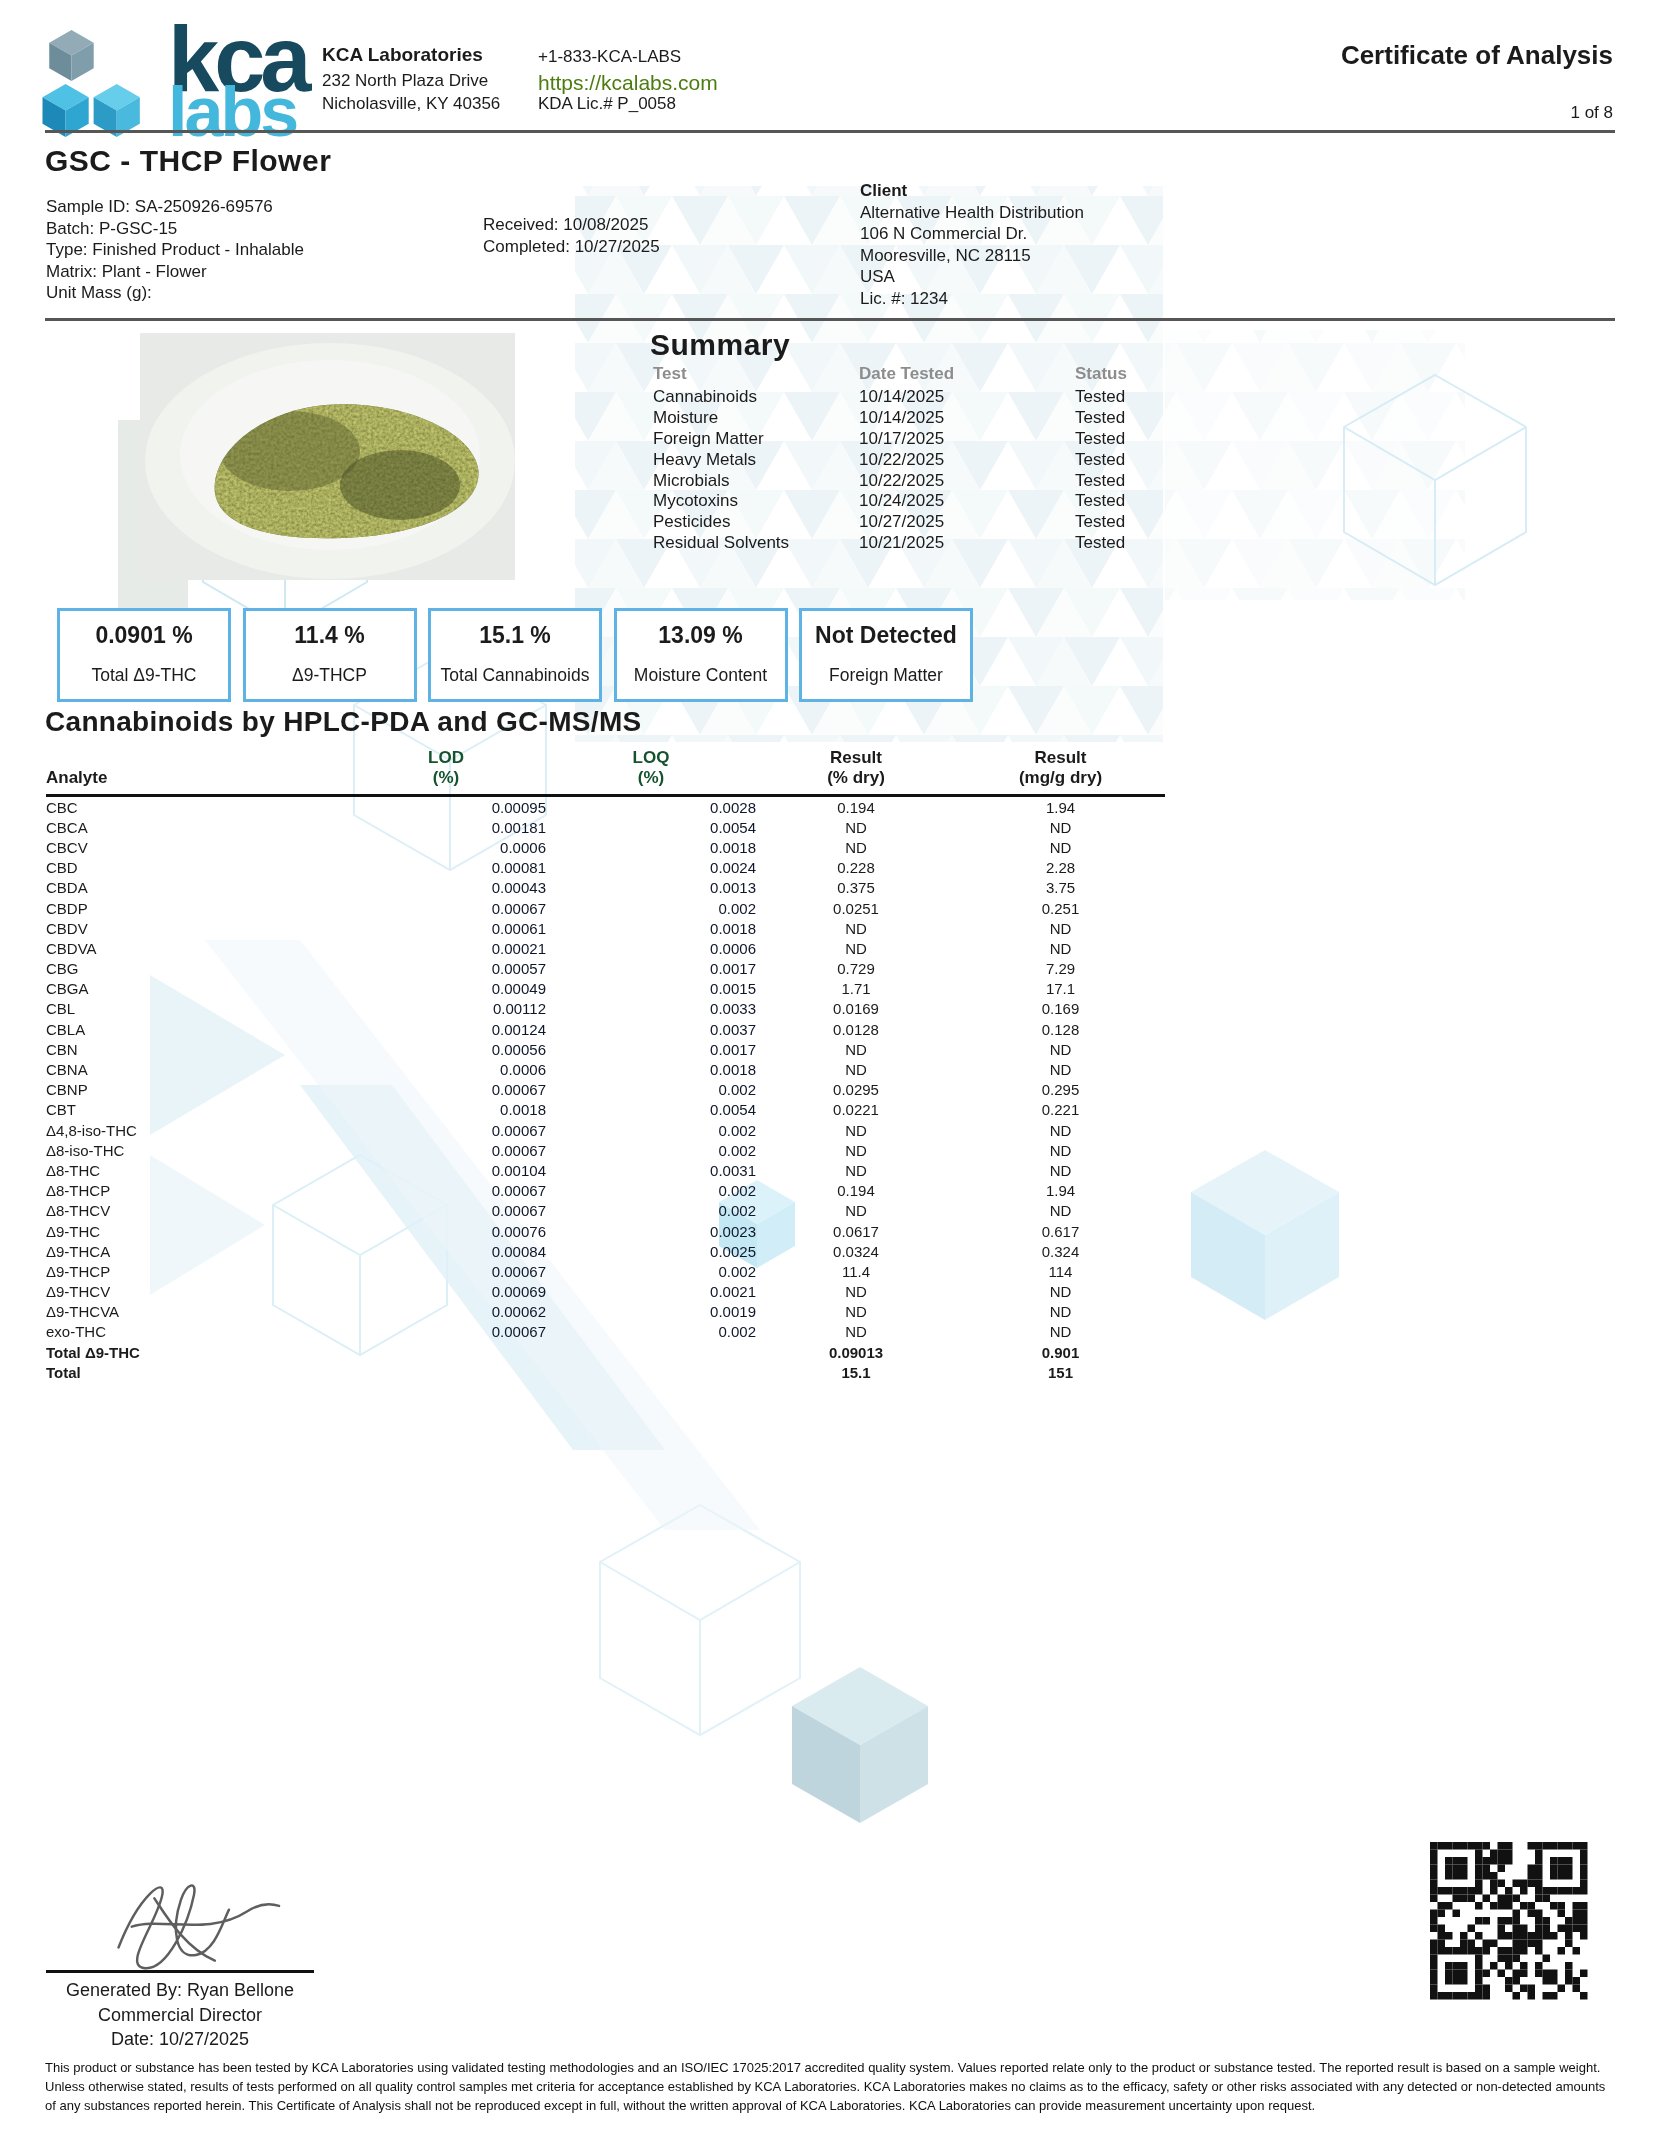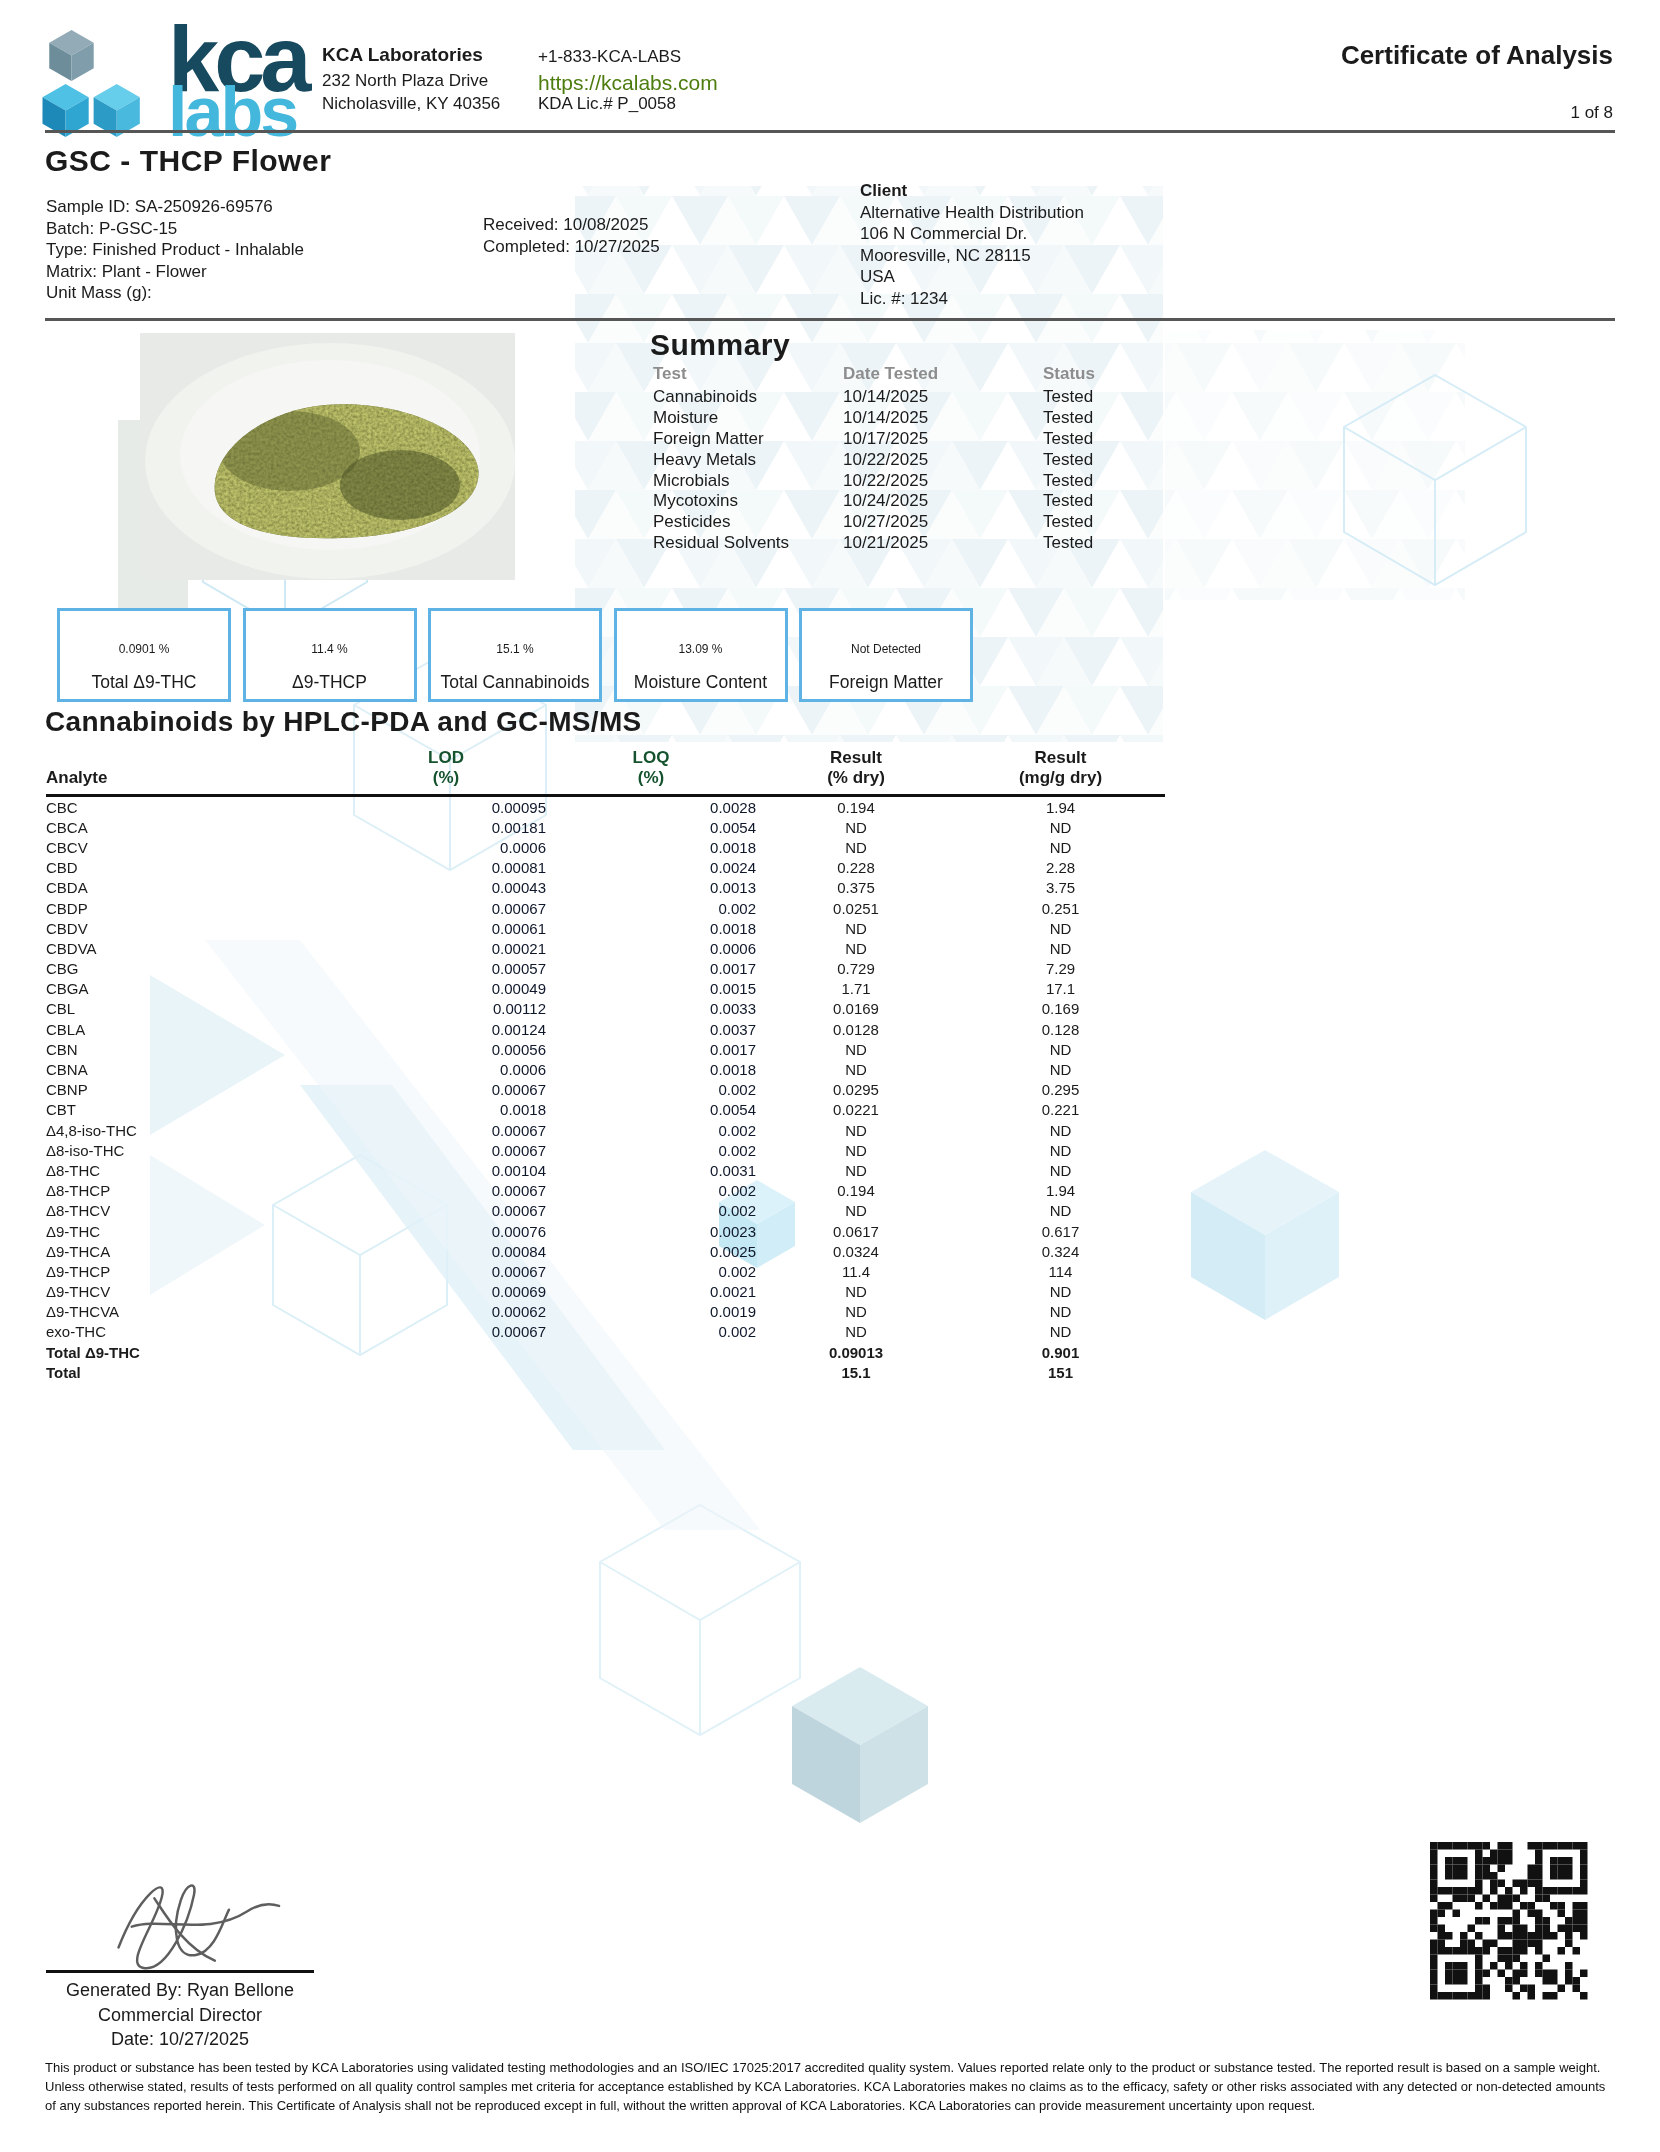--- a/index.html
+++ b/index.html
@@ -30,28 +30,28 @@
   .product-title{left:45px;top:144px;font-size:30px;font-weight:bold;letter-spacing:.5px;}
   .sample-info{left:46px;top:196px;font-size:17px;line-height:21.5px;}
   .recv-info{left:483px;top:214px;font-size:17px;line-height:22px;}
   .client-info{left:860px;top:180px;font-size:17px;line-height:21.5px;}
   .client-info .head{font-weight:bold;}
 
   
   .photo{left:140px;top:333px;width:375px;height:247px;}
   .summary-h{left:650px;top:328px;font-size:30px;font-weight:bold;letter-spacing:.5px;}
   .summary-table{left:653px;top:364px;width:505px;font-size:17px;}
-  .st-head,.st-row{display:grid;grid-template-columns:190px 200px 115px;}
+  .st-head,.st-row{display:grid;grid-template-columns:190px 200px 115px;gap:16px;}
   .st-head{color:#8d8d8d;font-weight:bold;height:23px;}
   .st-row{height:20.9px;}
 
   
   .stat-boxes{left:57px;top:608px;width:1104px;display:flex;gap:11.5px;}
   .stat-box{width:174px;height:94px;background:#fff;border:3px solid #5fb3e4;text-align:center;padding-top:11px;flex:0 0 auto;}
-  .sb-value{font-size:12px;font-weight:normal;margin-top:20px;}
+  .sb-value{font-size:23px;font-weight:bold;}
   .sb-label{font-size:17.5px;margin-top:16px;line-height:20px;}
 
   
   .cann-h{left:45px;top:706px;font-size:28px;font-weight:bold;letter-spacing:.3px;}
   .cann-table{left:46px;top:748px;width:1119px;}
   .ct-head{display:grid;grid-template-columns:300px 200px 210px 200px 209px;border-bottom:3px solid #111;padding-bottom:6px;font-size:17px;font-weight:bold;}
   .ct-head .c{text-align:center;}
   .ct-head .gray{color:#14532d;}
   .ct-head .lbl2{display:block;}
   .ct-head .analyte-h{align-self:end;}

